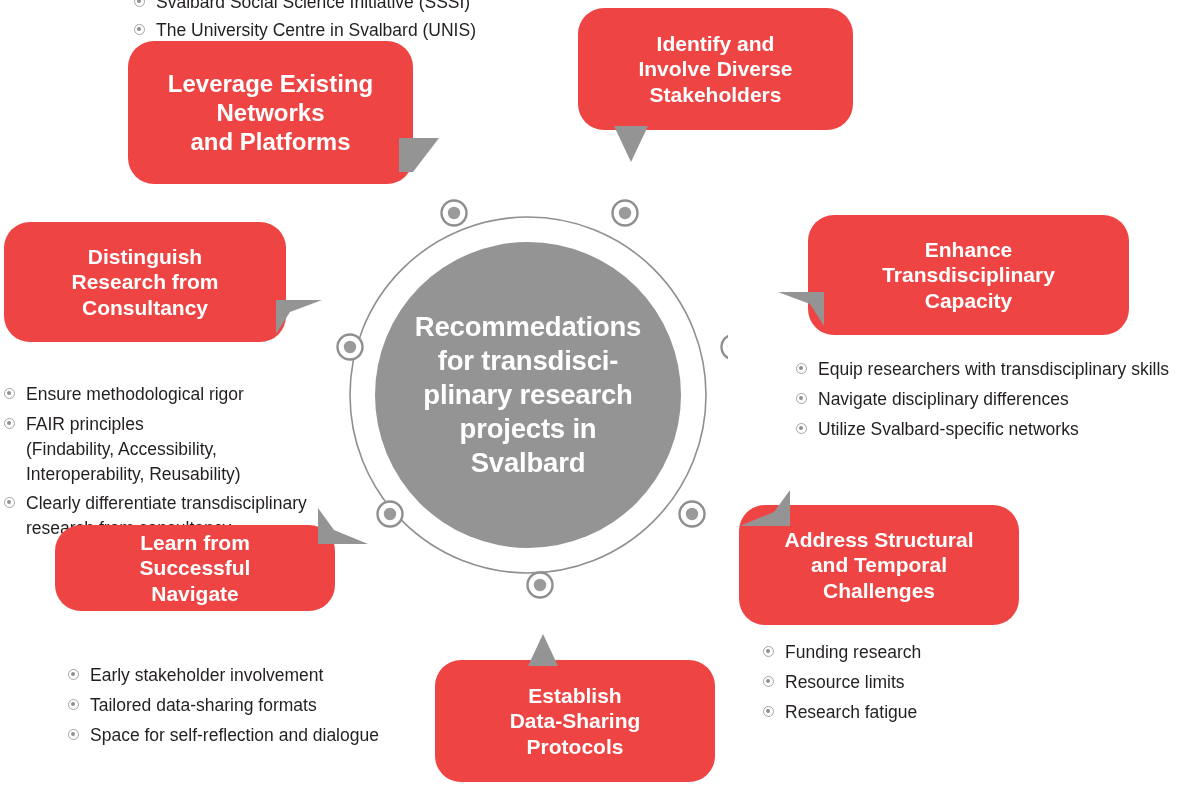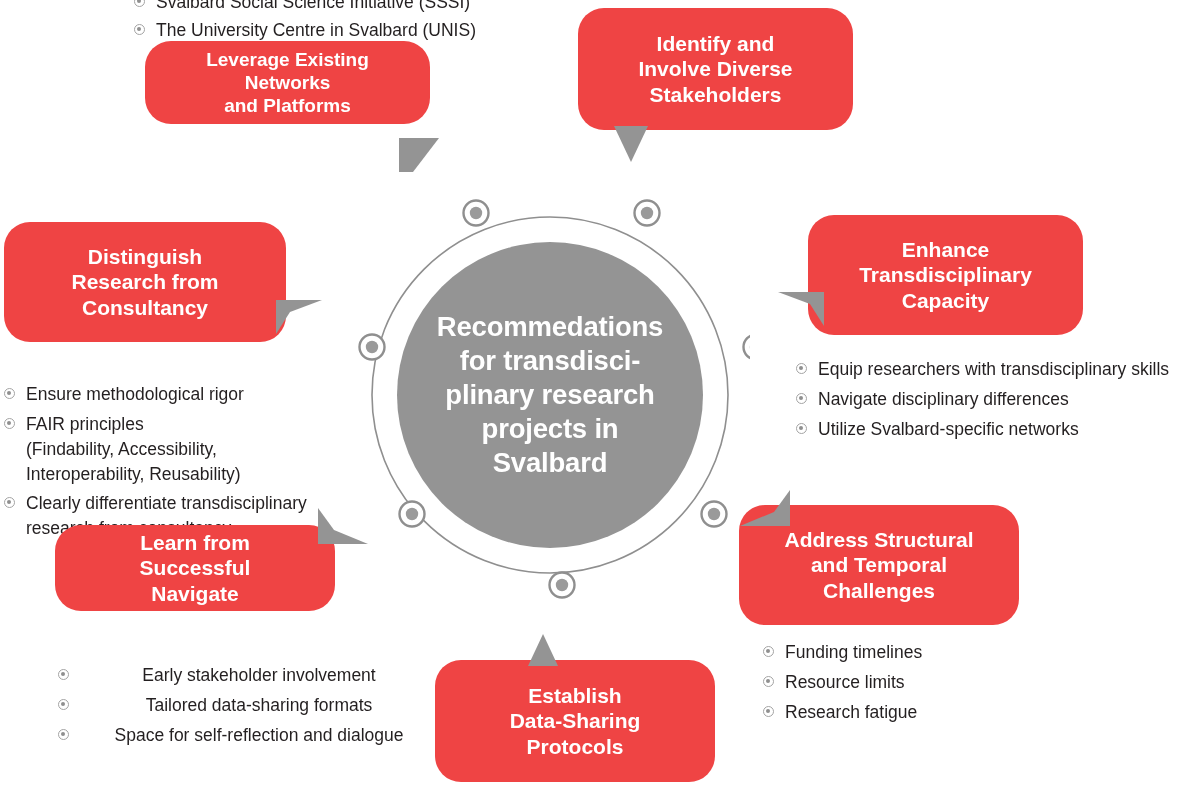--- a/index.html
+++ b/index.html
@@ -17,21 +17,21 @@
     position: relative;
     width: 1200px;
     height: 800px;
     background: #ffffff;
     overflow: hidden;
   }
 
   
   #hub {
     position: absolute;
-    left: 350px;
+    left: 328px;
     top: 190px;
     width: 400px;
     height: 410px;
   }
   #hub svg { position: absolute; left: 0; top: 0; }
   .hub-core-label {
     position: absolute;
     left: 50px;
     top: 95px;
     width: 300px;
@@ -209,21 +209,21 @@
       <span>
         <span>Recommedations</span><br>
         <span>for transdisci-</span><br>
         <span>plinary research</span><br>
         <span>projects in</span><br>
         <span>Svalbard</span>
       </span>
     </div>
   </div>
 
-  <div class="bubble" style="left:145px; top:41px; width:285px; height:83px; font-size:19px;">
+  <div class="bubble" style="left:128px; top:41px; width:285px; height:143px; font-size:24px;">
     <span class="btext">
       <span>Leverage Existing</span><br>
       <span>Networks</span><br>
       <span>and Platforms</span>
     </span>
   </div>
   <div class="tail tail-down-right" style="left:399px; top:138px;"></div>
 
   <div class="bubble" style="left:578px; top:8px; width:275px; height:122px; font-size:21px;">
     <span class="btext">
@@ -258,21 +258,21 @@
     </div>
     <div class="bullet-row">
       <span class="bullet-mark"></span>
       <span class="bullet-text">
         <span>Clearly differentiate transdisciplinary</span>
         <span class="sub">research from consultancy</span>
       </span>
     </div>
   </div>
 
-  <div class="bubble" style="left:808px; top:215px; width:275px; height:120px; font-size:21px;">
+  <div class="bubble" style="left:808px; top:215px; width:321px; height:120px; font-size:21px;">
     <span class="btext">
       <span>Enhance</span><br>
       <span>Transdisciplinary</span><br>
       <span>Capacity</span>
     </span>
   </div>
   <div class="tail tail-left" style="left:778px; top:292px;"></div>
 
   <div class="bullets" style="left:796px; top:357px; width:400px;">
     <div class="bullet-row">
@@ -291,21 +291,21 @@
 
   <div class="bubble" style="left:55px; top:525px; width:280px; height:86px; font-size:21px;">
     <span class="btext">
       <span>Learn from</span><br>
       <span>Successful</span><br>
       <span>Navigate</span>
     </span>
   </div>
   <div class="tail tail-up-right" style="left:318px; top:508px;"></div>
 
-  <div class="bullets" style="left:58px; top:663px; width:380px;text-align:center;">
+  <div class="bullets" style="left:68px; top:663px; width:380px;">
     <div class="bullet-row">
       <span class="bullet-mark"></span>
       <span class="bullet-text">Early stakeholder involvement</span>
     </div>
     <div class="bullet-row">
       <span class="bullet-mark"></span>
       <span class="bullet-text">Tailored data-sharing formats</span>
     </div>
     <div class="bullet-row">
       <span class="bullet-mark"></span>
@@ -318,21 +318,21 @@
       <span>Address Structural</span><br>
       <span>and Temporal</span><br>
       <span>Challenges</span>
     </span>
   </div>
   <div class="tail tail-up-left" style="left:740px; top:490px;"></div>
 
   <div class="bullets" style="left:763px; top:640px; width:340px;">
     <div class="bullet-row">
       <span class="bullet-mark"></span>
-      <span class="bullet-text">Funding timelines</span>
+      <span class="bullet-text">Funding research</span>
     </div>
     <div class="bullet-row">
       <span class="bullet-mark"></span>
       <span class="bullet-text">Resource limits</span>
     </div>
     <div class="bullet-row">
       <span class="bullet-mark"></span>
       <span class="bullet-text">Research fatigue</span>
     </div>
   </div>

